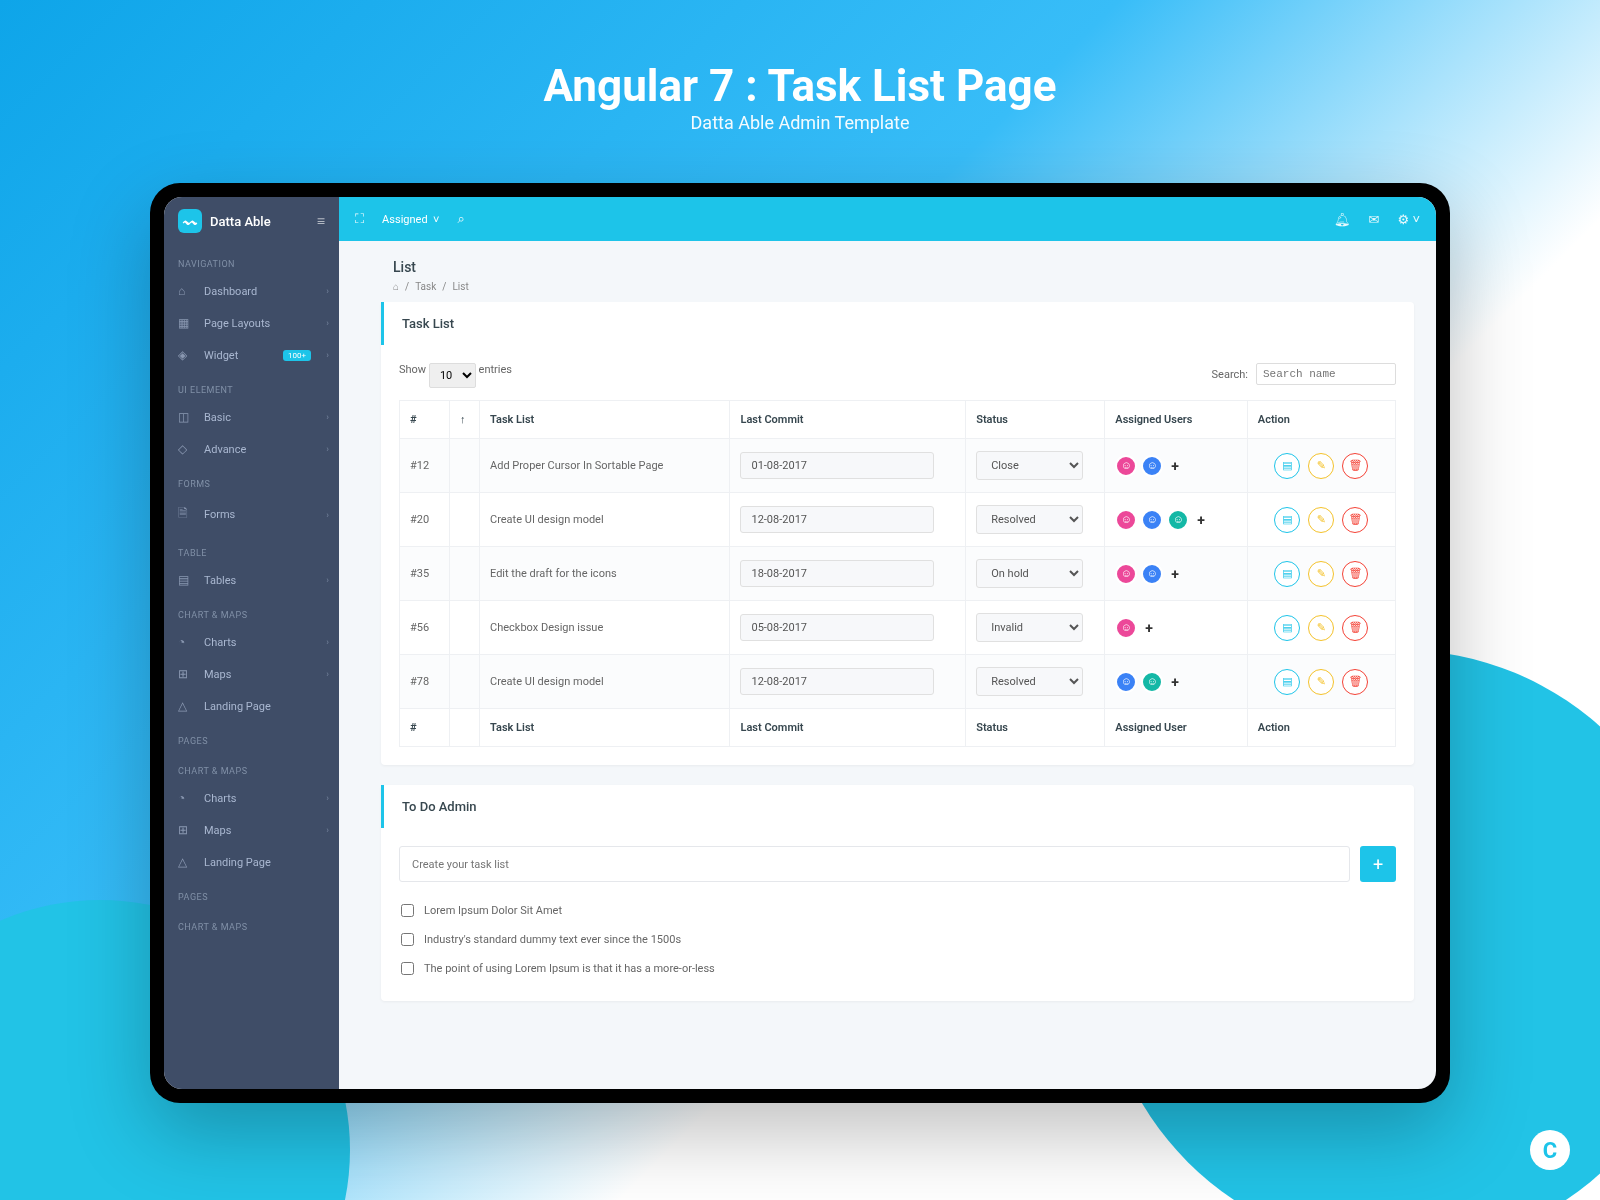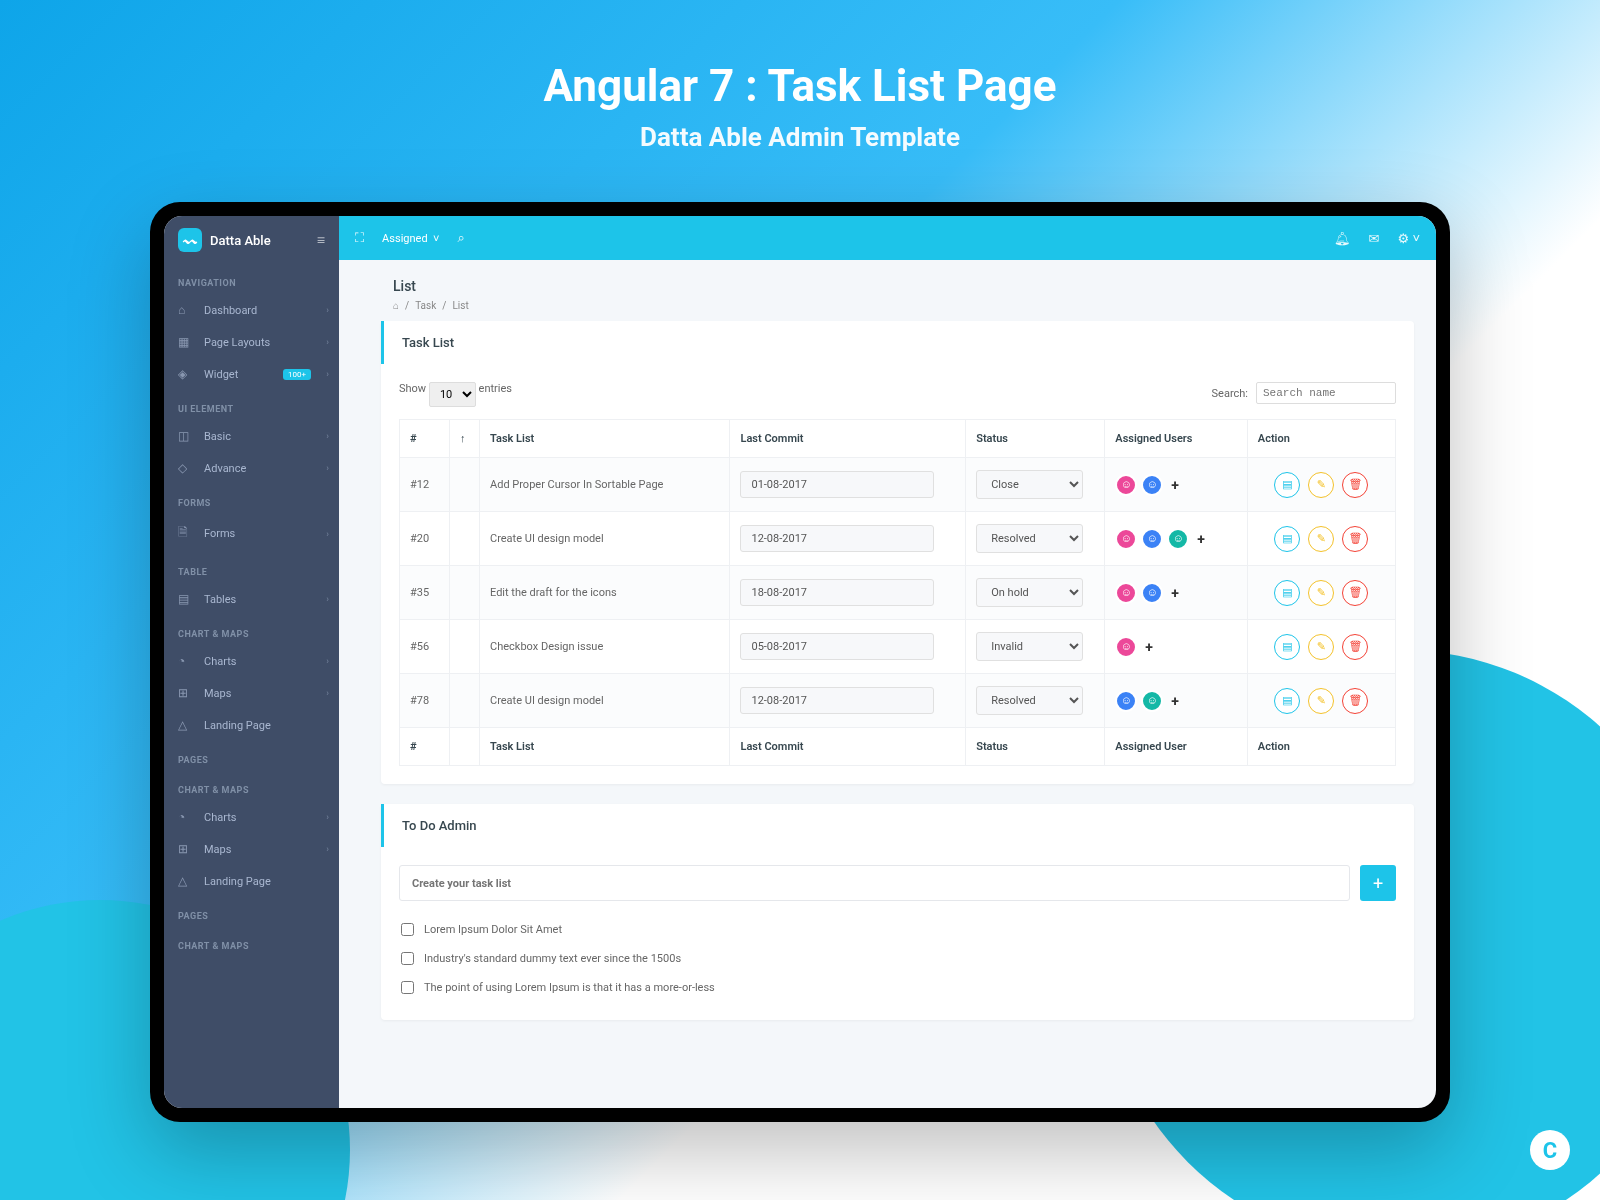--- a/index.html
+++ b/index.html
@@ -1,29 +1,29 @@
 <!DOCTYPE html>
 <html><head>
 <meta charset="utf-8">
 <style>
 * { margin: 0; padding: 0; box-sizing: border-box; font-family: -apple-system, BlinkMacSystemFont, "Segoe UI", Roboto, "Helvetica Neue", Arial, sans-serif; }
 body { background: linear-gradient(135deg, #0ea5e9 0%, #38bdf8 40%, #ffffff 65%, #ffffff 100%); min-height: 1200px; width: 1600px; position: relative; overflow: hidden; }
 .bg-shape { position: absolute; right: -100px; bottom: -50px; width: 600px; height: 600px; background: #22c3e6; border-radius: 50%; z-index: 0; }
 .bg-shape2 { position: absolute; left: -150px; bottom: -200px; width: 500px; height: 500px; background: #22c3e6; border-radius: 50%; z-index: 0; transform: rotate(45deg); }
 .hero { text-align: center; padding-top: 60px; color: #fff; position: relative; z-index: 1; }
-.hero h1 { font-size: 44px; font-weight: 700; margin-bottom: 10px; }
-.hero p { font-size: 26px; font-weight: 700; opacity: 0.95; }
+.hero h1 { font-size: 44px; font-weight: 700; }
+.hero p { font-size: 18px; font-weight: 400; opacity: 0.95; }
 .device { position: relative; margin: 50px auto 0; width: 1300px; height: 920px; background: #000; border-radius: 30px; padding: 14px; box-shadow: 0 30px 80px rgba(0,0,0,0.25); z-index: 2; }
 .screen { width: 100%; height: 100%; background: #f4f7fa; border-radius: 18px; overflow: hidden; display: flex; flex-direction: column; }
 .app { display: flex; width: 100%; height: 100%; }
 .sidebar { width: 175px; background: #3f4d67; color: #a9b7d0; font-size: 11px; overflow-y: auto; flex-shrink: 0; }
 .sidebar::-webkit-scrollbar { width: 0; }
 .logo { display: flex; align-items: center; padding: 12px 14px; color: #fff; font-size: 13px; font-weight: 500; }
 .logo-badge { width: 24px; height: 24px; background: #1dc4e9; border-radius: 6px; margin-right: 8px; display: flex; align-items: center; justify-content: center; color: #fff; font-size: 14px; }
-.sb-heading { padding: 14px 14px 6px; font-size: 9px; font-weight: 700; color: #8090a7; text-transform: uppercase; letter-spacing: 0.5px; }
+.sb-heading { padding: 14px 14px 6px; font-size: 9px; font-weight: 400; color: #8090a7; text-transform: uppercase; letter-spacing: 0.5px; }
 .sb-item { display: flex; align-items: center; padding: 9px 14px; cursor: pointer; position: relative; }
 .sb-icon { width: 16px; margin-right: 10px; opacity: 0.7; font-size: 12px; }
 .sb-item .chev { position: absolute; right: 10px; font-size: 9px; opacity: 0.5; }
 .sb-badge { background: #1dc4e9; color: #fff; font-size: 8px; padding: 1px 5px; border-radius: 3px; margin-left: auto; margin-right: 14px; }
 .main { flex: 1; display: flex; flex-direction: column; }
 .topbar { height: 44px; background: #1dc4e9; display: flex; align-items: center; padding: 0 16px; color: #fff; font-size: 11px; }
 .topbar .tb-left { display: flex; align-items: center; gap: 18px; }
 .topbar .tb-right { margin-left: auto; display: flex; align-items: center; gap: 18px; }
 .tb-icon { cursor: pointer; opacity: 0.9; font-size: 13px; }
 .page-header { padding: 18px 22px 10px; margin-left: 32px; }
@@ -48,21 +48,21 @@
 .av-pink { background: #ec4899; }
 .av-blue { background: #3b82f6; }
 .av-teal { background: #14b8a6; }
 .plus-user { font-size: 14px; font-weight: 700; color: #333; cursor: pointer; margin-left: 4px; }
 .actions { display: flex; gap: 8px; justify-content: center; }
 .act-btn { width: 26px; height: 26px; border-radius: 50%; border: 1px solid; display: flex; align-items: center; justify-content: center; cursor: pointer; font-size: 11px; background: #fff; }
 .act-view { border-color: #1dc4e9; color: #1dc4e9; }
 .act-edit { border-color: #f4c22b; color: #f4c22b; }
 .act-del { border-color: #f44236; color: #f44236; }
 .todo-input-row { display: flex; gap: 10px; margin-bottom: 14px; }
-.todo-input { flex: 1; border: 1px solid #e5e7eb; padding: 10px 12px; font-size: 11px; border-radius: 3px; color: #888; font-weight: bold; }
+.todo-input { flex: 1; border: 1px solid #e5e7eb; padding: 10px 12px; font-size: 11px; border-radius: 3px; color: #888; }
 .todo-add { width: 36px; height: 36px; background: #1dc4e9; color: #fff; border: none; border-radius: 3px; font-size: 18px; cursor: pointer; }
 .todo-item { display: flex; align-items: center; gap: 10px; padding: 8px 2px; font-size: 11px; color: #666; }
 .todo-item input[type=checkbox] { width: 13px; height: 13px; }
 .corner-c { position: absolute; right: 30px; bottom: 30px; width: 40px; height: 40px; background: #fff; border-radius: 50%; display: flex; align-items: center; justify-content: center; color: #1dc4e9; font-weight: 700; font-size: 22px; z-index: 3; }
 tfoot td { font-weight: 600; color: #37474f; }
 </style>
 </head>
 <body>
 
 <div class="bg-shape"></div>

